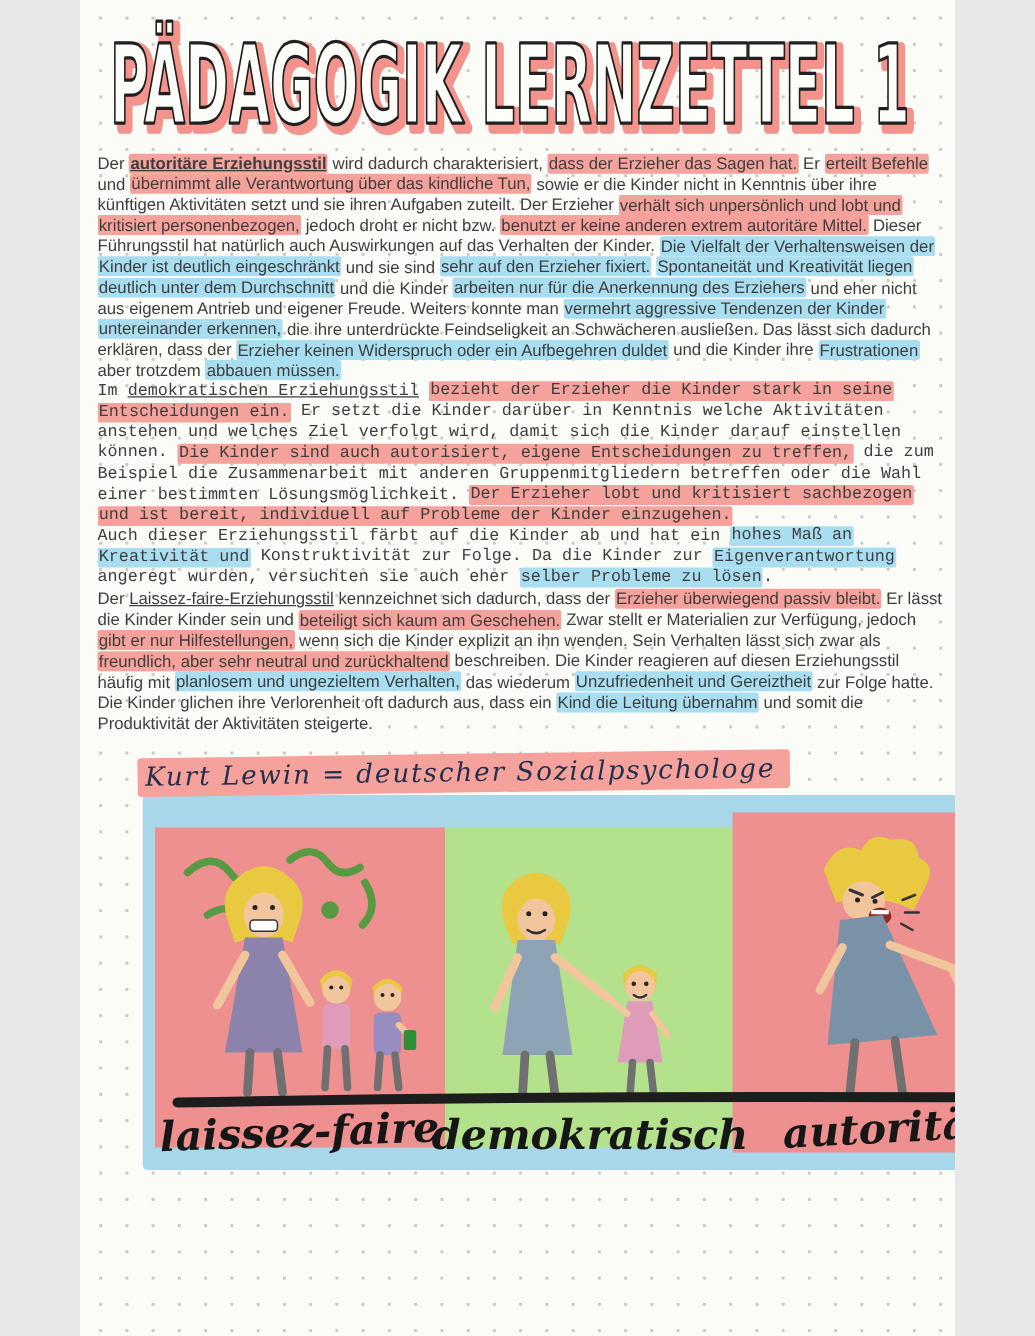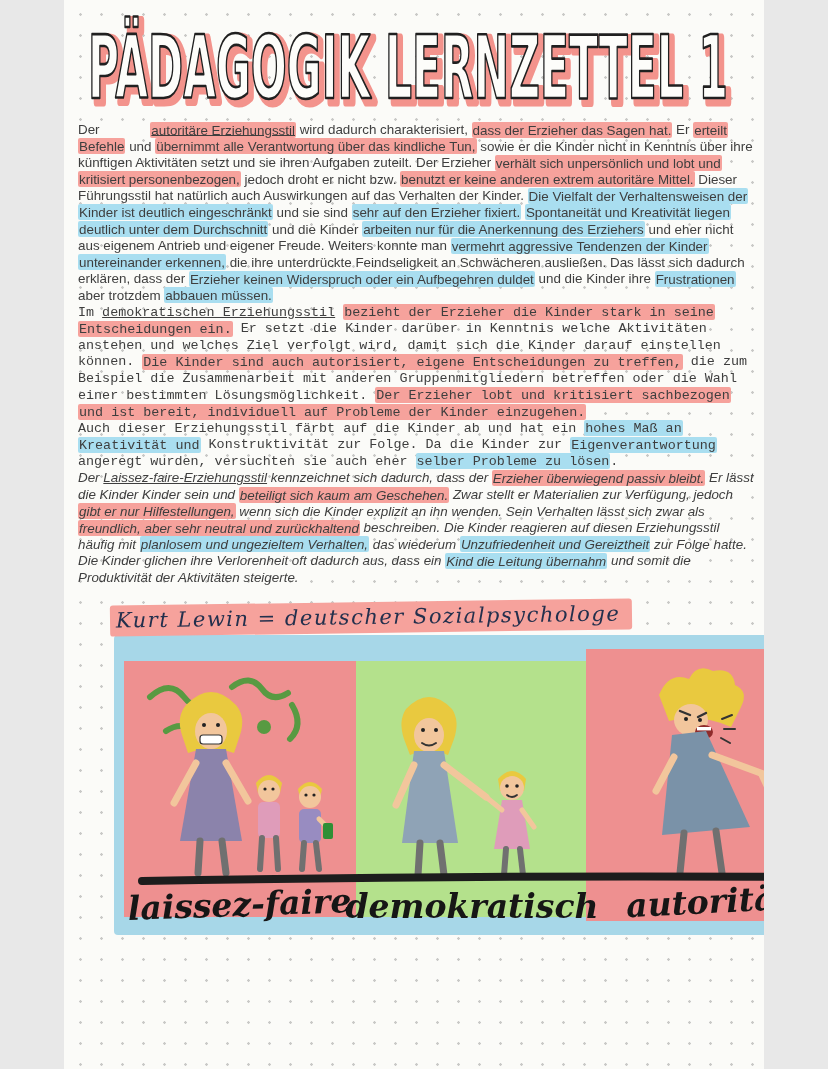--- a/index.html
+++ b/index.html
@@ -18,26 +18,26 @@
     stroke-width:9; stroke-linejoin:round;
   }
   .t-front {
     font-family:"DejaVu Sans", sans-serif; font-weight:bold; font-size:88px;
     fill:#fdfdfa; stroke:#202020; stroke-width:2.6; stroke-linejoin:round;
   }
   .body-text { padding:0 10px 0 14px; color:#3e3e3e; font-size:13.4px; line-height:16.6px; }
   p.para { margin:0; }
   .p1 { margin-top:12px; }
   .p2 { margin-top:28px;font-family:Liberation Mono, monospace; }
-  .p3 { margin-top:32px;font-style:italic; }
+  .p3 { margin-top:32px; }
   .seg { }
   .h-pink { background:var(--highlight-pink,#f6a29c); box-decoration-break:clone; -webkit-box-decoration-break:clone; padding:0.5px 1px; border-radius:2px; }
   .h-cyan { background:var(--highlight-cyan,#a9def0); box-decoration-break:clone; -webkit-box-decoration-break:clone; padding:0.5px 1px; border-radius:2px; }
   .u { text-decoration:underline; }
-  .b { font-weight:normal;margin-left:47px; }
+  .b { font-weight:bold; }
   .note {
     margin:22px 0 0 32px; font-family:"DejaVu Serif", serif; font-style:italic;
     font-size:21px; letter-spacing:1.5px; color:#23304d; transform:rotate(-0.8deg);
     width:fit-content;
   }
   .note-hl { background:var(--highlight-pink,#f6a29c); padding:3px 12px 4px 6px; border-radius:3px; }
   .illustration { margin:10px 0 0 36px; }
   .ill-label {
     font-family:"DejaVu Serif", serif; font-weight:bold; font-style:italic;
     font-size:33px; fill:#161616; text-anchor:middle;

